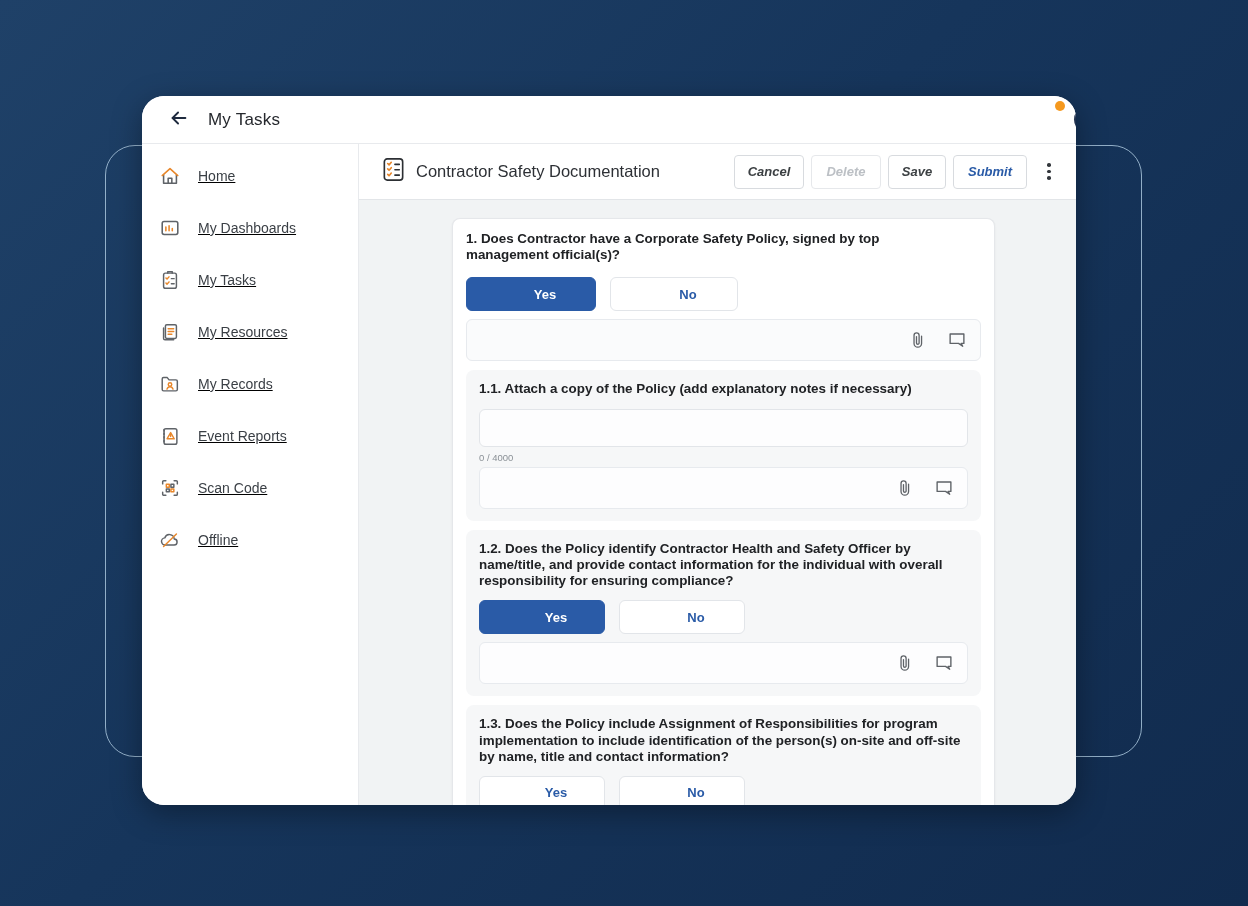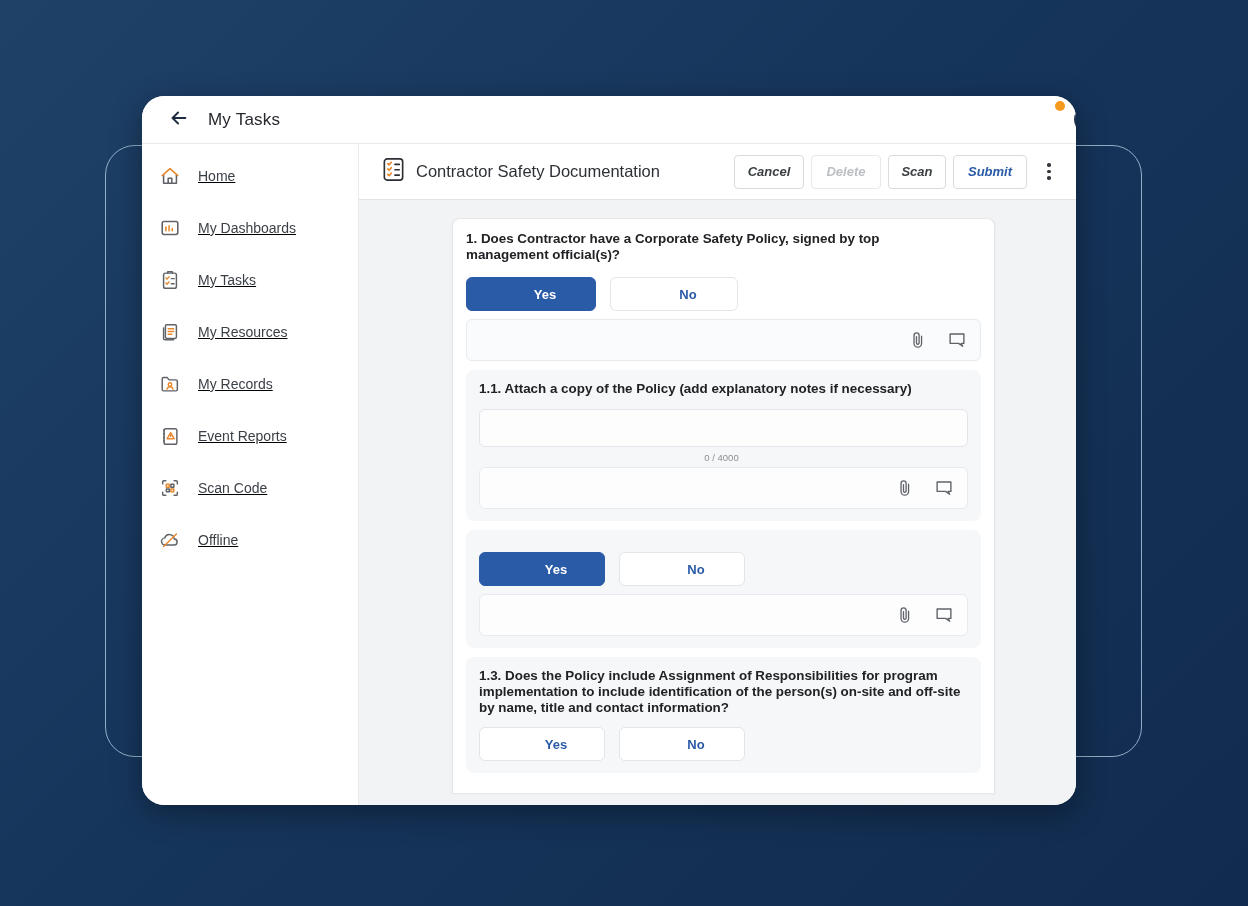--- a/index.html
+++ b/index.html
@@ -47,21 +47,21 @@
   .q-text { font-size:13.4px; font-weight:bold; color:#202225; line-height:1.2; max-width:497px; }
   .yn-row { display:flex; gap:14px; margin-top:14px; }
   .yn-btn { width:130px; height:34px; border-radius:6px; display:flex; align-items:center; justify-content:center; font-size:13px; font-weight:bold; cursor:pointer; background:#fff; border:1px solid #e2e5e9; color:#2a5ba7;padding-left:28px; }
   .yn-btn.selected { background:#2a5ba7; border-color:#2a5ba7; color:#fff; }
   .attach-row { margin-top:8px; height:42px; background:#fafbfc; border:1px solid #e7eaee; border-radius:6px; display:flex; align-items:center; justify-content:flex-end; gap:15px; padding-right:12px; }
   .attach-row .aicon { width:23px; height:23px; display:flex; align-items:center; justify-content:center; cursor:pointer; }
 
   .sub-panel { margin-top:9px; background:#f6f7f8; border-radius:8px; padding:11px 13px 12px 13px; }
   .sub-panel .attach-row, .sub-panel .txt-input { background:#fdfdfe; }
   .txt-input { margin-top:12px; width:100%; height:38px; border:1px solid #e2e5e9; border-radius:6px; background:#fff; font-family:"Liberation Sans",sans-serif; font-size:13px; color:#202225; padding:0 10px; outline:none; }
-  .counter { margin-top:5px; text-align:center; font-size:9.5px; color:#8a9096; padding-right:4px; }
+  .counter { margin-top:5px; text-align:left; font-size:9.5px; color:#8a9096; padding-right:4px; }
 </style>
 </head>
 <body>
 
 <div class="deco-frame"></div>
 
 <div class="app-window">
 
   <div class="topbar">
     <div class="back-btn">
@@ -183,21 +183,21 @@
           <svg width="27" height="29" viewBox="0 0 28 29" fill="none" stroke-width="1.7" stroke-linecap="round" stroke-linejoin="round">
               <rect stroke="#2c2f33" x="4.5" y="3.5" width="19" height="22" rx="3"></rect>
               <path stroke="#e8872b" d="m8 8.3 1.4 1.4 2.3-2.7M8 13.9l1.4 1.4 2.3-2.7M8 19.5l1.4 1.4 2.3-2.7"></path>
               <path stroke="#2c2f33" d="M15.5 9.2h4.5M15.5 14.8h4.5M15.5 20.4h4.5"></path>
             </svg>
         </span>
         <div class="form-title">Contractor Safety Documentation</div>
         <div class="toolbar-spacer"></div>
         <button class="tb-btn cancel">Cancel</button>
         <button class="tb-btn delete" disabled="">Delete</button>
-        <button class="tb-btn save">Scan</button>
+        <button class="tb-btn save">Save</button>
         <button class="tb-btn submit">Submit</button>
         <div class="kebab">
             <i></i>
             <i></i>
             <i></i>
           </div>
       </div>
 
       <div class="content">
         <div class="card">
@@ -234,20 +234,21 @@
               </span>
               <span class="aicon">
                 <svg width="22" height="22" viewBox="0 0 24 24" fill="none" stroke="#5f6368" stroke-width="1.5" stroke-linejoin="round">
                     <path d="M4.5 5.5h15v10.2h-3l1.7 3.1-4.5-3.1H4.5z"></path>
                   </svg>
               </span>
             </div>
           </div>
 
           <div class="sub-panel">
+            <div class="q-text">1.2. Does the Policy identify Contractor Health and Safety Officer by name/title, and provide contact information for the individual with overall responsibility for ensuring compliance?</div>
             <div class="yn-row" style="margin-top:11px">
               <div class="yn-btn selected" style="width:126px">Yes</div>
               <div class="yn-btn" style="width:126px">No</div>
             </div>
             <div class="attach-row">
               <span class="aicon">
                 <svg width="21" height="21" viewBox="0 0 24 24" fill="none" stroke="#5f6368" stroke-width="1.5" stroke-linecap="round">
                     <path d="M15.5 7v8.3a4.3 4.3 0 0 1-8.6 0V6.2a2.9 2.9 0 0 1 5.8 0v8.6a1.5 1.5 0 0 1-3 0V7.5"></path>
                   </svg>
               </span>

